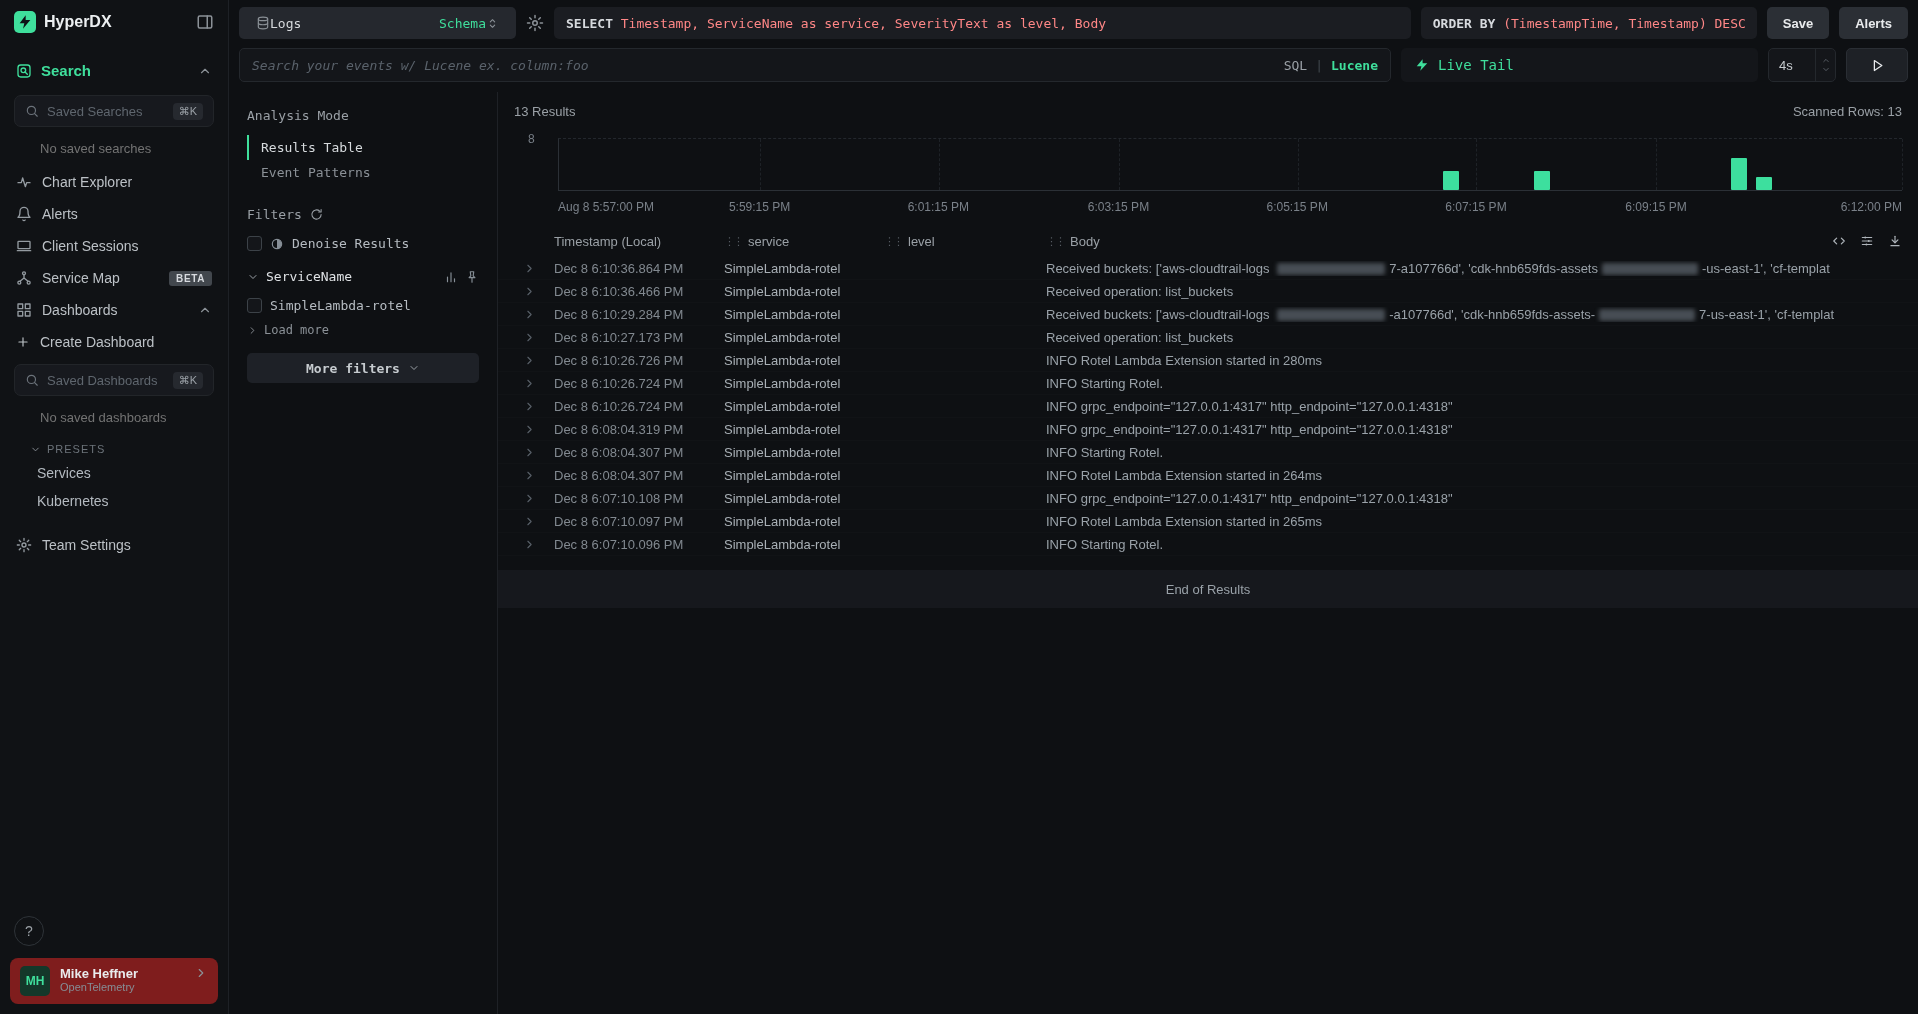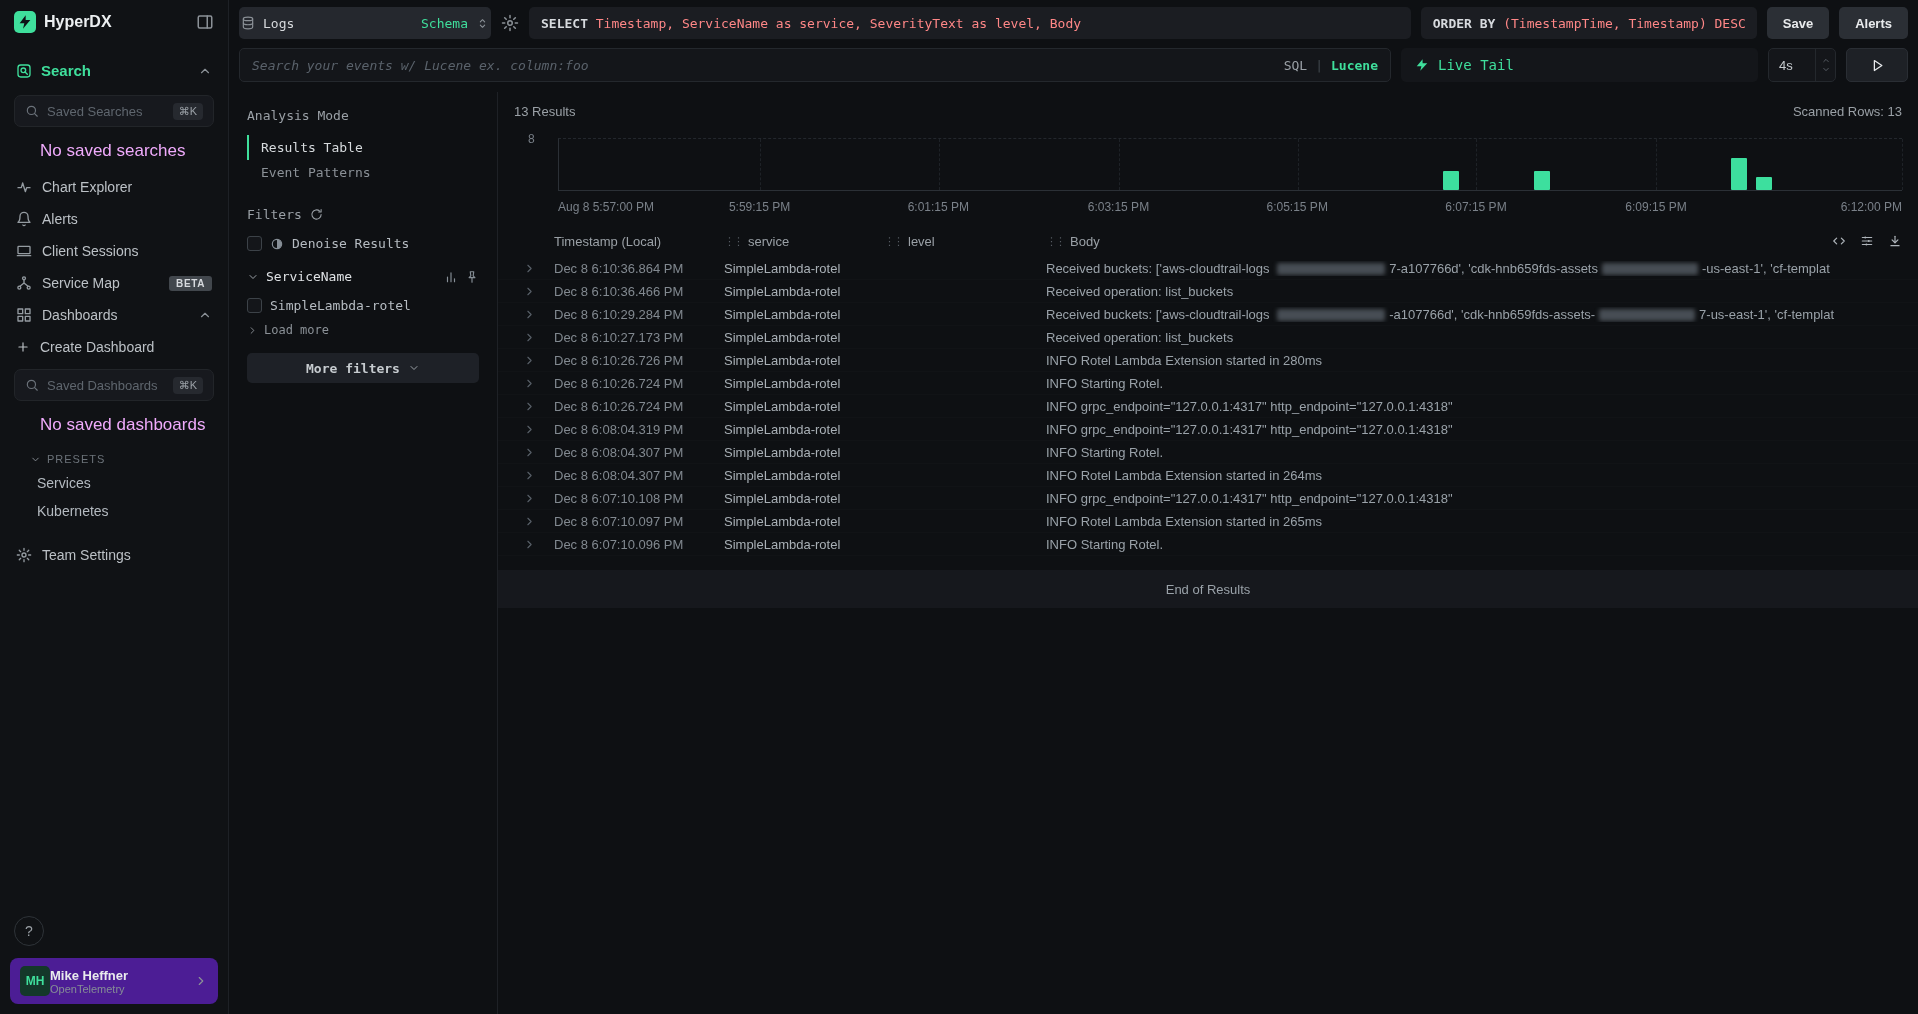--- a/index.html
+++ b/index.html
@@ -20,40 +20,40 @@
   .side-head{display:flex;align-items:center;gap:9px;padding:10px 16px;margin-top:8px;cursor:pointer}
   .side-head .lbl{color:#3fdf9c;font-weight:700;font-size:15px;flex:1}
   .ic16{width:16px;height:16px;display:inline-block;flex:none}
   .ic14{width:14px;height:14px;display:inline-block;flex:none}
   .green{color:#3fdf9c}
   .chev{width:14px;height:14px;color:#8b9197}
   .side-input{margin:6px 14px 8px;height:32px;background:#17191e;border:1px solid #222529;border-radius:7px;display:flex;align-items:center;gap:8px;padding:0 10px;cursor:text}
   .side-input .ph{flex:1;color:#5f666e;font-size:13px}
   .side-input .ic14{color:#6b727a}
   .kbd{background:#26292f;border-radius:4px;padding:2px 6px;font-size:11px;color:#9aa0a6}
-  .side-empty{padding:6px 14px 10px 40px;color:#f0abfc;font-size:17px}
+  .side-empty{padding:6px 14px 10px 40px;color:#737373;font-size:13px}
   .nav-item{display:flex;align-items:center;gap:10px;padding:8px 16px;color:#bcc1c6;font-size:14px;cursor:pointer}
   .nav-item .ic16{color:#949ba1}
   .nav-label{flex:1}
   .badge{background:#42474d;color:#d7dade;font-size:10px;font-weight:700;letter-spacing:.6px;padding:2px 7px;border-radius:3px}
   .presets-head{display:flex;align-items:center;gap:6px;padding:8px 16px 4px 30px;color:#6c737a;font-size:11px;letter-spacing:1px;cursor:pointer}
   .preset-item{padding:6px 16px 6px 37px;color:#b4bac0;font-size:14px;cursor:pointer}
   .team{margin-top:14px}
   .side-spacer{flex:1}
   .help-btn{width:30px;height:30px;border:1px solid #2e3338;border-radius:50%;color:#9aa0a6;display:flex;align-items:center;justify-content:center;margin:0 0 12px 14px;cursor:pointer;font-size:14px}
-  .user-card{margin:0 10px 10px;background:#4c1d95;border-radius:8px;display:flex;align-items:center;padding:8px 10px;cursor:pointer}
+  .user-card{margin:0 10px 10px;background:#7f1d1d;border-radius:8px;display:flex;gap:10px;padding:8px 10px;cursor:pointer}
   .avatar{width:30px;height:30px;border-radius:5px;background:#14382a;color:#3fdf9c;font-weight:700;font-size:12px;display:flex;align-items:center;justify-content:center;flex:none}
   .user-meta{display:flex;flex-direction:column;flex:1;min-width:0}
   .user-name{color:#e9ebed;font-weight:700;font-size:13px}
   .user-org{color:#868e96;font-size:11px}
 
   
   .main{flex:1;display:flex;flex-direction:column;min-width:0;background:#0e1013}
   .topbar{display:flex;align-items:center;gap:10px;padding:7px 10px 5px}
-  .source-select{width:252px;height:32px;background:#25282e;border-radius:5px;display:flex;align-items:center;gap:8px;padding:0 2px;cursor:pointer}
+  .source-select{width:277px;height:32px;background:#25282e;border-radius:5px;display:flex;align-items:center;padding:0 17px;cursor:pointer}
   .source-select .ic14{color:#8b9197}
   .src-label{flex:1;font-family:"DejaVu Sans Mono",monospace;font-size:13px;color:#d6d9dc}
   .schema{color:#3fdf9c;font-family:"DejaVu Sans Mono",monospace;font-size:13px;cursor:pointer}
   .sel-chev{width:13px;height:15px;color:#8b9197}
   .gear-btn{width:18px;height:18px;color:#8b9197;cursor:pointer;flex:none}
   .sql-box{height:32px;background:#1b1d22;border-radius:5px;display:flex;align-items:center;padding:0 12px;font-family:"DejaVu Sans Mono",monospace;font-size:13px;white-space:pre;overflow:hidden;cursor:text}
   .sql-box.grow{flex:1;min-width:0}
   .sql-box.orderby{width:336px;flex:none}
   .kw{color:#d7dade;font-weight:700;white-space:pre}
   .fld{color:#ff8787;white-space:pre}

